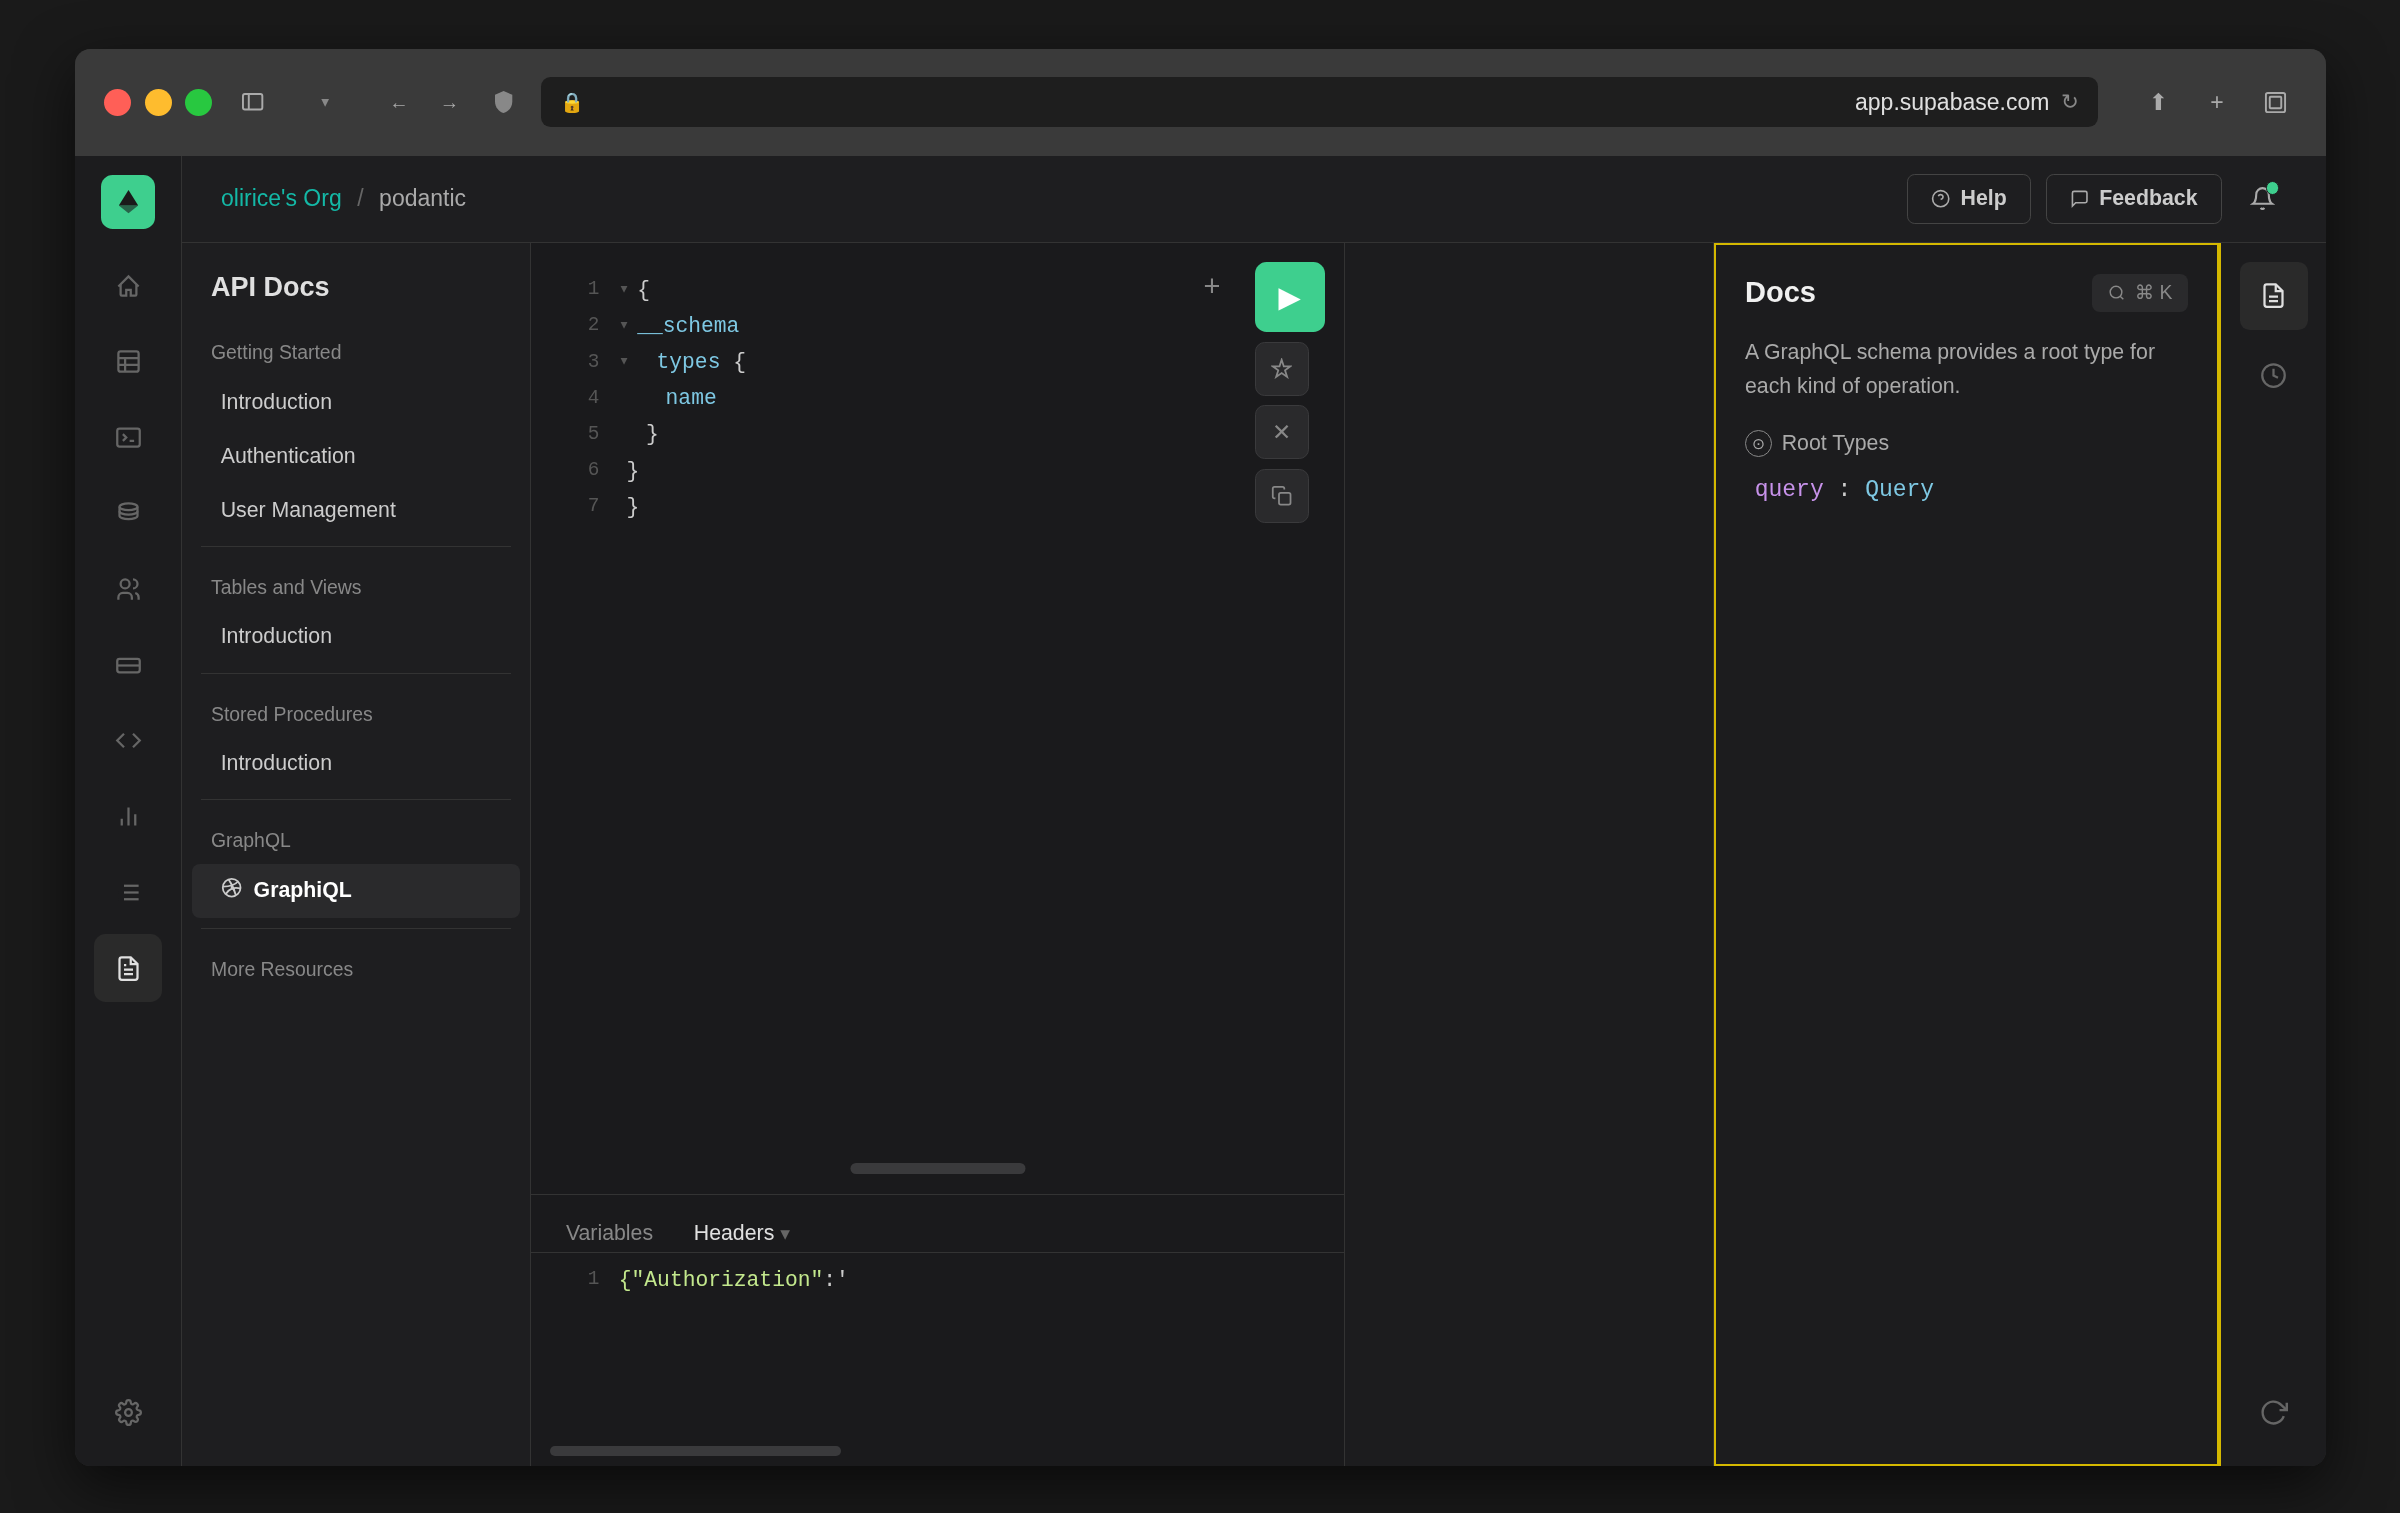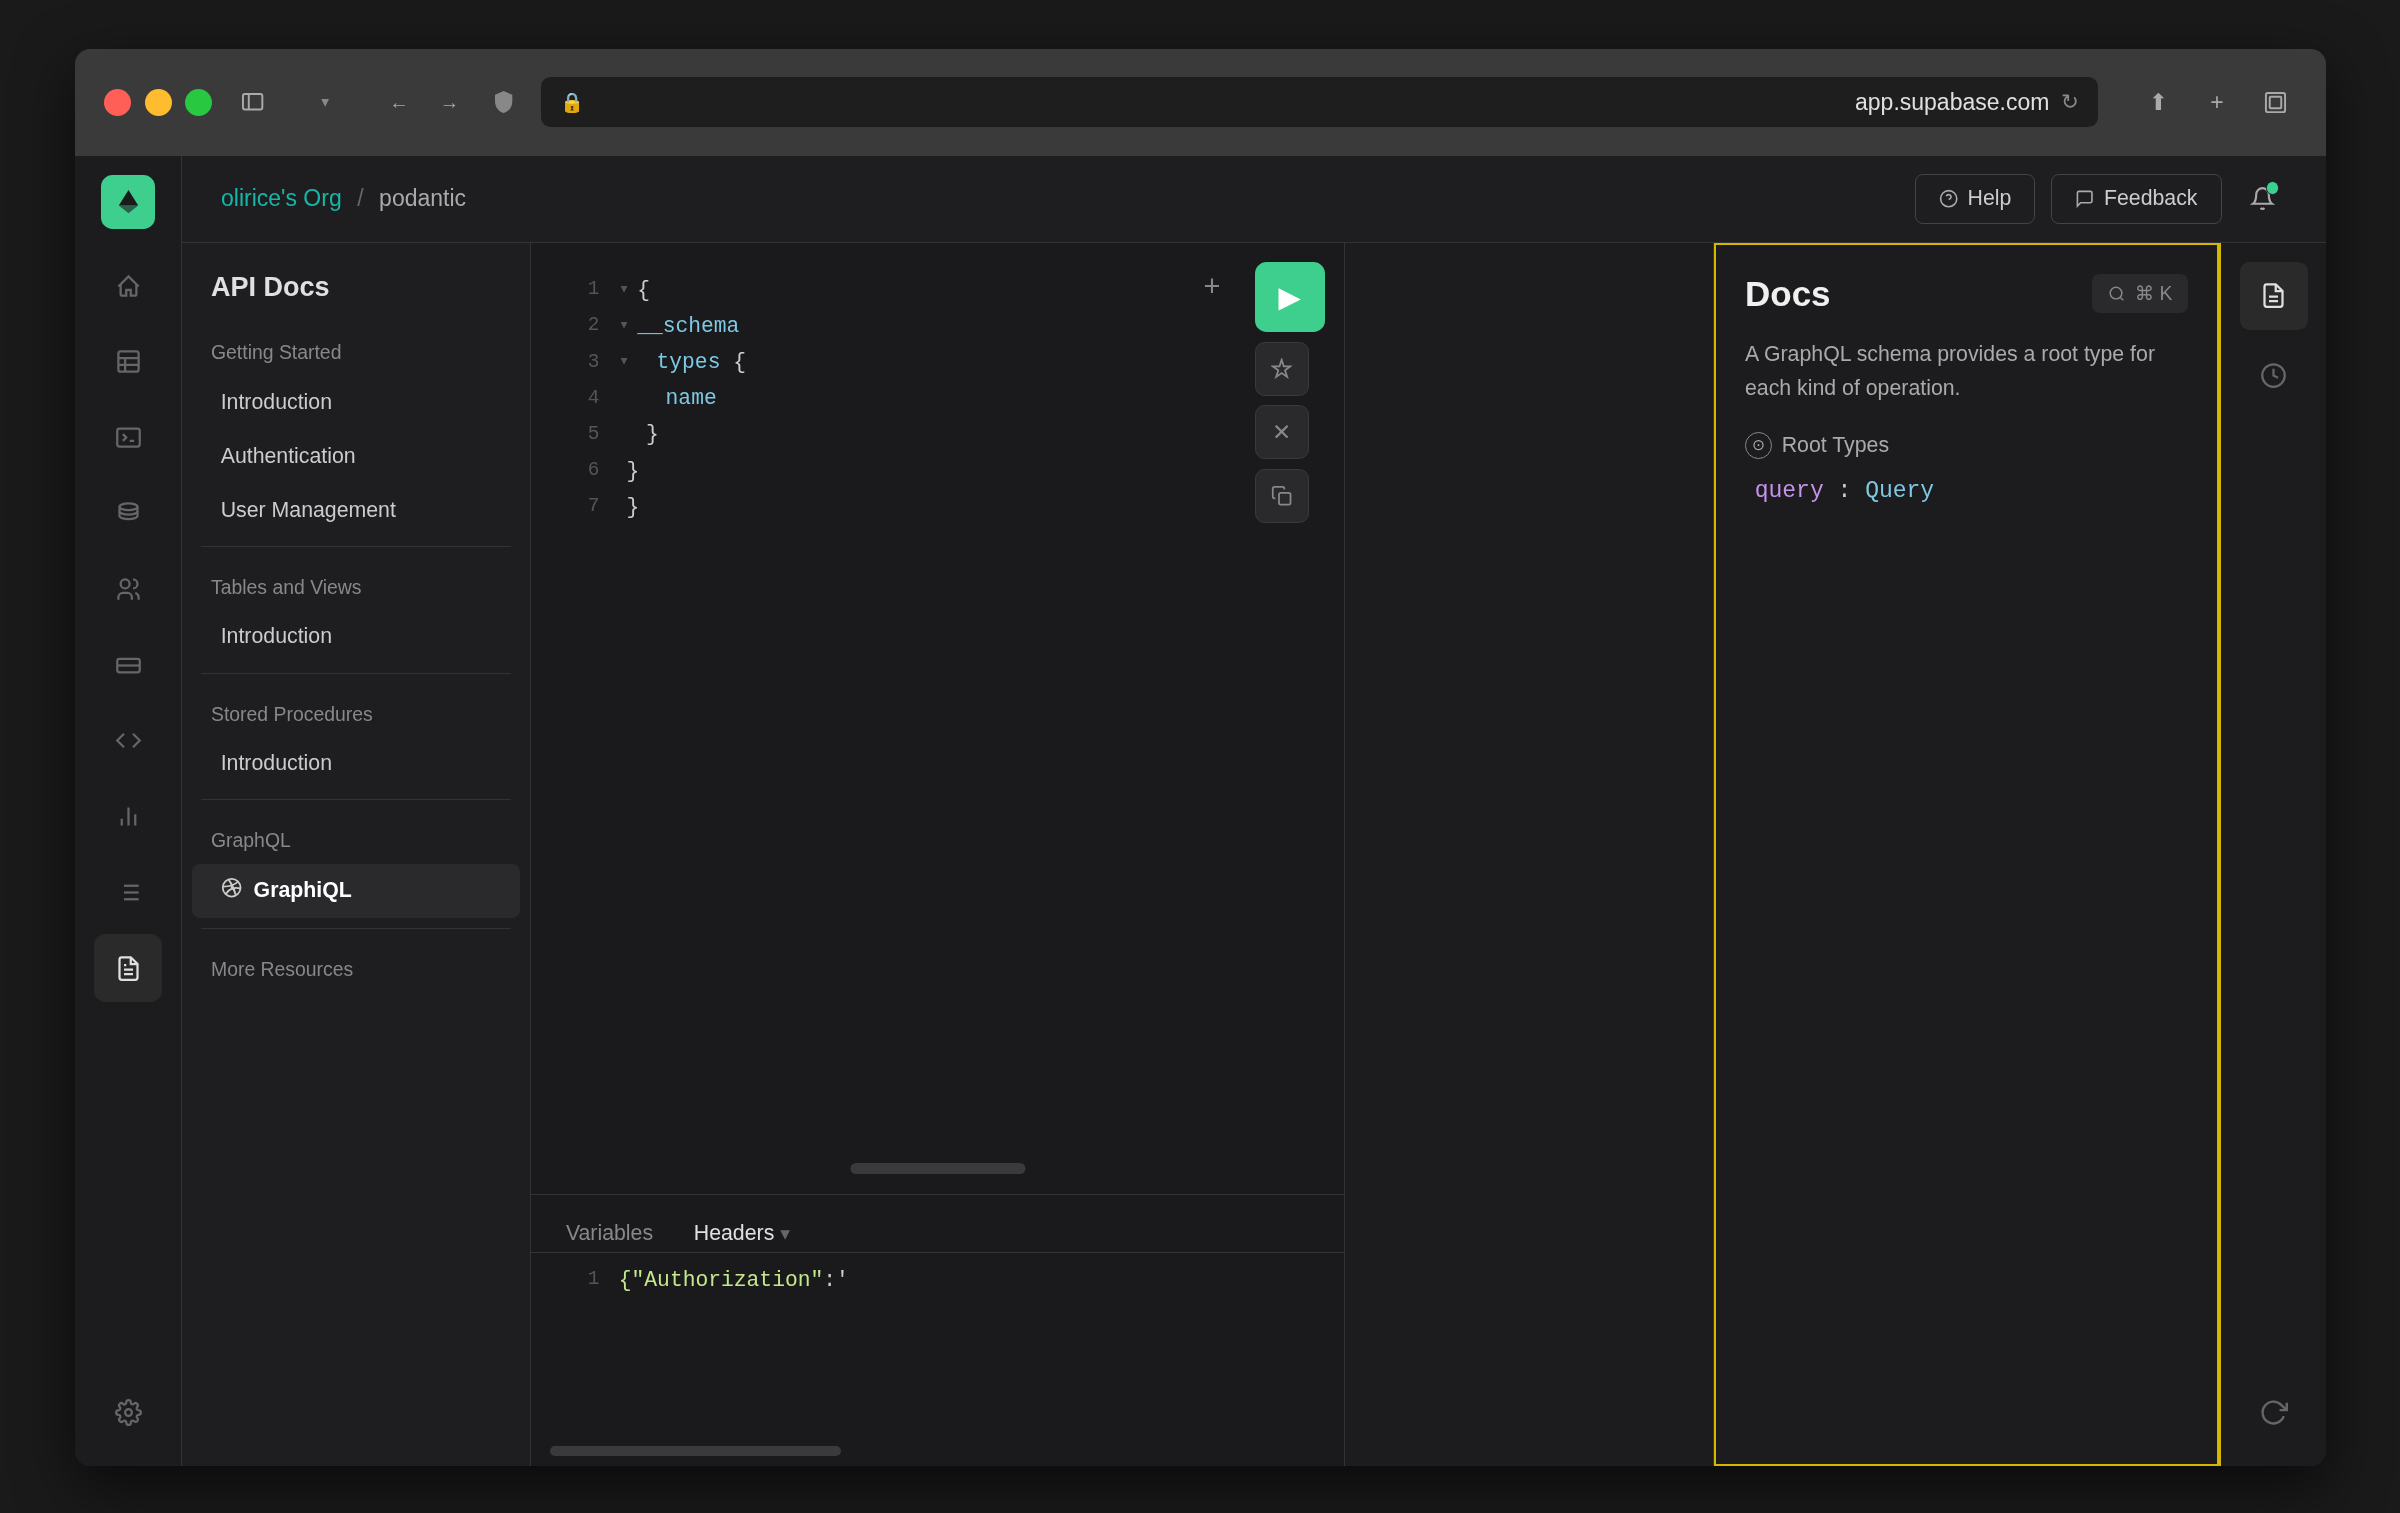--- a/index.html
+++ b/index.html
@@ -256,20 +256,21 @@
       padding: 0 23px;
       border-radius: 7.8px;
       border: 1px solid #444;
       background: transparent;
       color: #ccc;
       font-size: 21.3px;
       display: flex;
       align-items: center;
       gap: 9.7px;
       cursor: pointer;
+      font-weight: bold;
     }
 
     .notification-btn {
       width: 50px;
       height: 50px;
       border-radius: 7.8px;
       border: none;
       background: transparent;
       color: #ccc;
       font-size: 25px;
@@ -489,21 +490,21 @@
 
     .docs-header {
       display: flex;
       align-items: center;
       justify-content: space-between;
       margin-bottom: 23px;
     }
 
     .docs-title {
       color: #f0f0f0;
-      font-size: 35px;
+      font-size: 29px;
       font-weight: 700;
     }
 
     .docs-search {
       display: flex;
       align-items: center;
       gap: 9.7px;
       background: #2a2a2c;
       border-radius: 7.8px;
       padding: 7.8px 15.5px;

